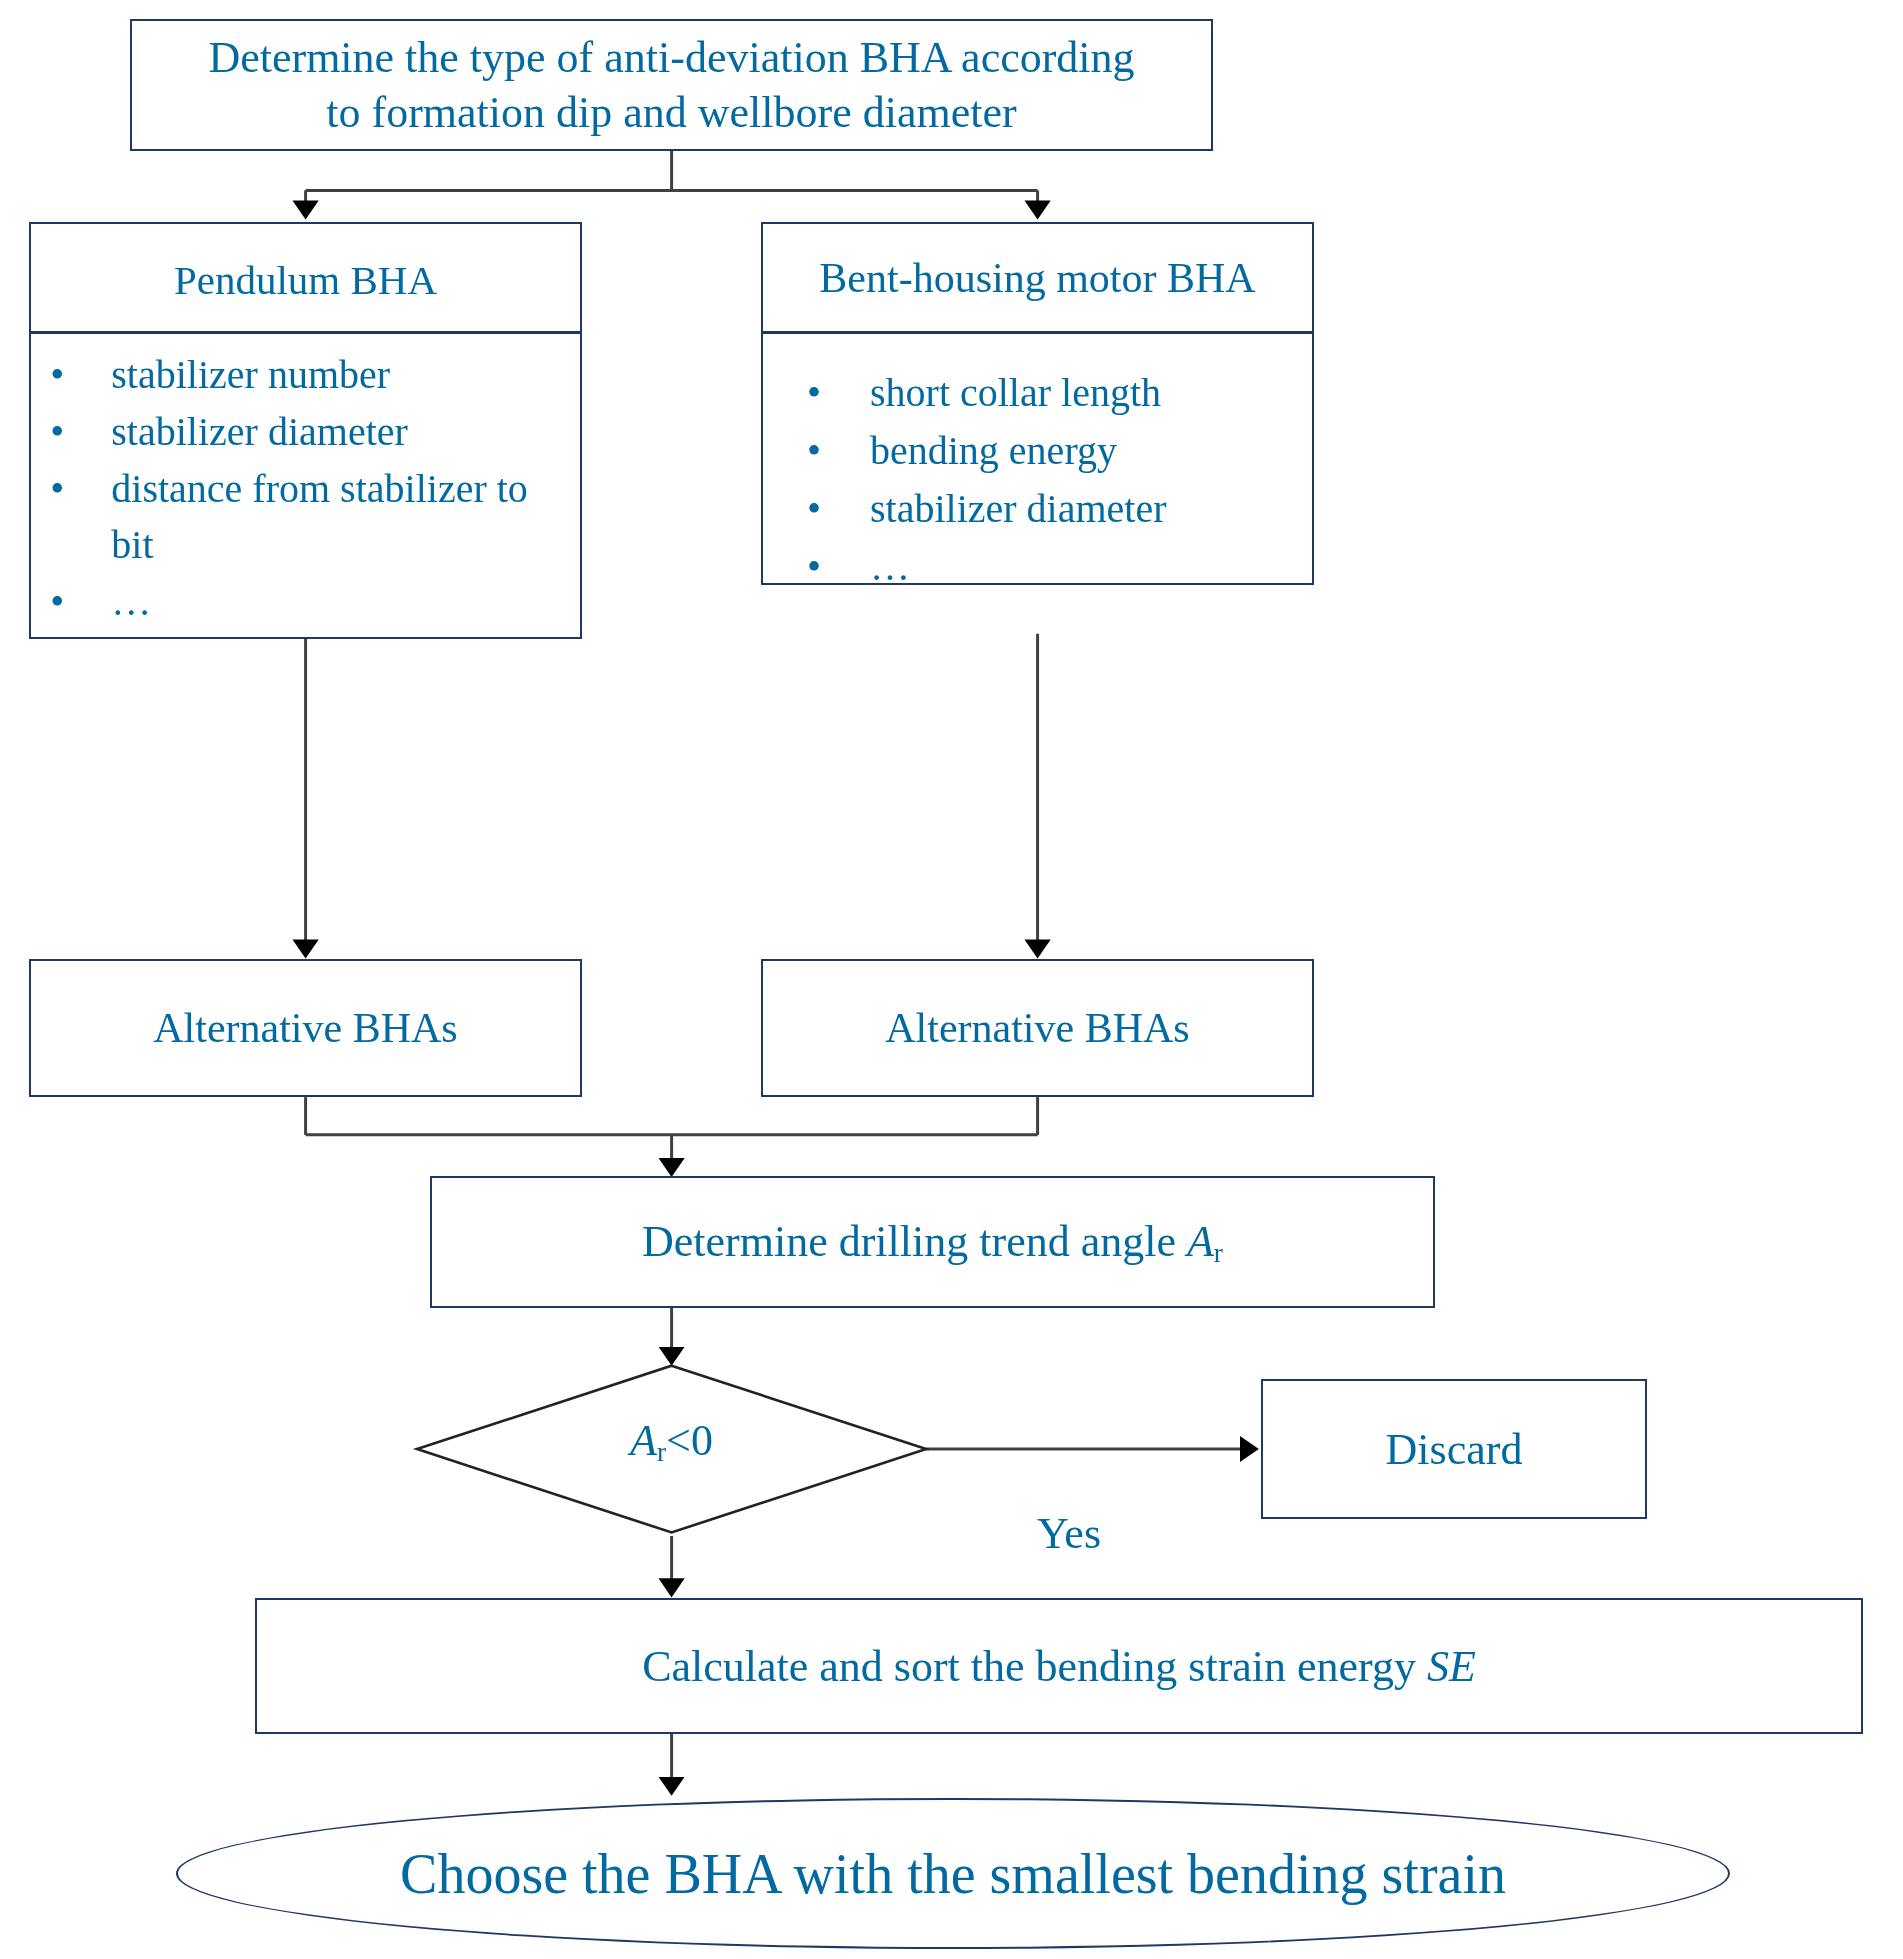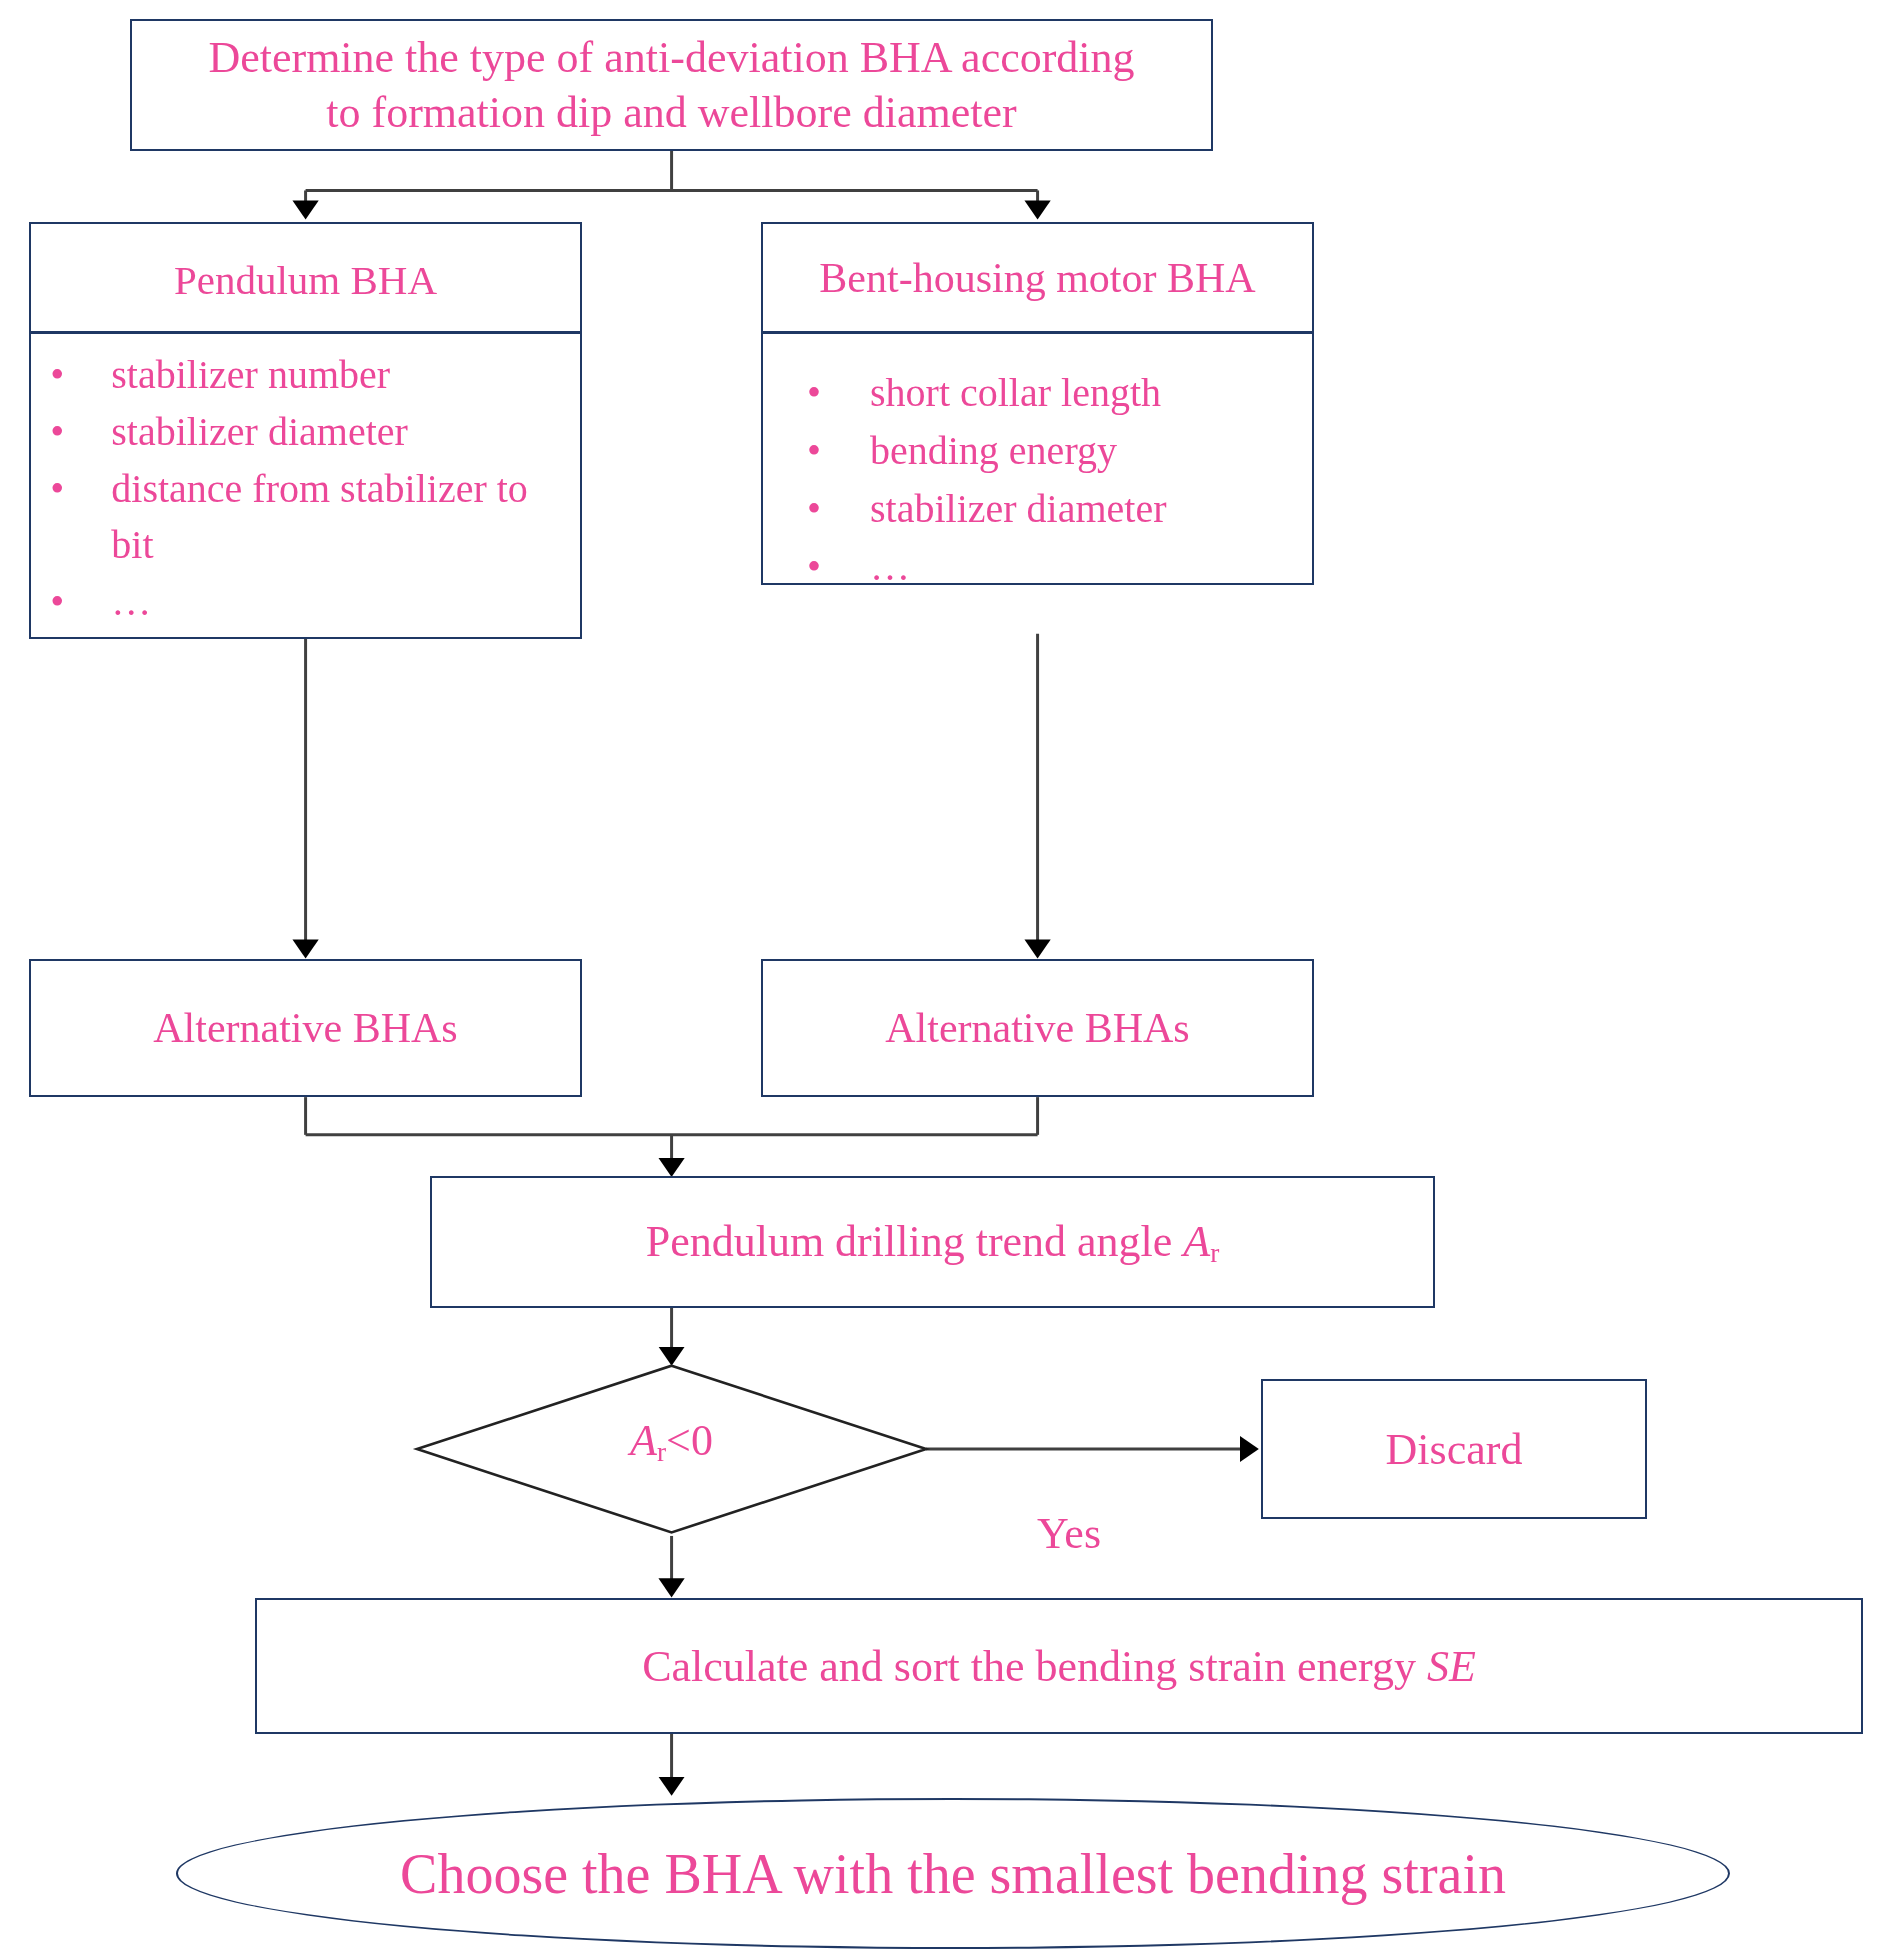--- a/index.html
+++ b/index.html
@@ -1,17 +1,17 @@
 <!DOCTYPE html>
 <html style="font-size:14px"><head>
 <meta charset="utf-8">
 <style>
   html,body{margin:0;padding:0;background:#ffffff;}
   #page{position:relative;width:1904px;height:1959px;background:#ffffff;
-        font-family:"Liberation Serif","DejaVu Serif",serif;color:#ec4899;}
+        font-family:"Liberation Serif","DejaVu Serif",serif;color:#0369a1;}
   .node{position:absolute;box-sizing:border-box;background:#ffffff;
         border:2.6px solid #1f3864;}
   .ctr{display:flex;align-items:center;justify-content:center;text-align:center;}
   .hdr{position:absolute;left:0;right:0;display:flex;align-items:center;
        justify-content:center;text-align:center;}
   .divider{position:absolute;left:0;right:0;height:2.6px;background:#1f3864;}
   .bullets{position:absolute;left:0;right:0;}
   .bullet{display:flex;align-items:flex-start;}
   .bdot{flex:0 0 auto;display:inline-block;}
   .btxt{flex:1 1 auto;}
@@ -121,21 +121,21 @@
   <div class="node ctr" style="left:29px;top:959px;width:553px;height:138px;font-size:42px;">
     <span>Alternative BHAs</span>
   </div>
 
   <div class="node ctr" style="left:761px;top:959px;width:553px;height:138px;font-size:42px;">
     <span>Alternative BHAs</span>
   </div>
 
   <div class="node ctr" style="left:430px;top:1176px;width:1005px;height:132px;font-size:44px;">
     <span style="white-space:nowrap;">
-      <span>Pendulum drilling trend angle </span><i>A</i><sub>r</sub>
+      <span>Determine drilling trend angle </span><i>A</i><sub>r</sub>
     </span>
   </div>
 
   <div class="lbl" style="left:417px;top:1415px;width:509px;text-align:center;font-size:44px;">
     <i>A</i><sub>r</sub><span>&lt;0</span>
   </div>
 
   <div class="lbl" style="left:1037px;top:1508px;font-size:44px;">Yes</div>
 
   <div class="node ctr" style="left:1261px;top:1379px;width:386px;height:140px;font-size:44px;">

